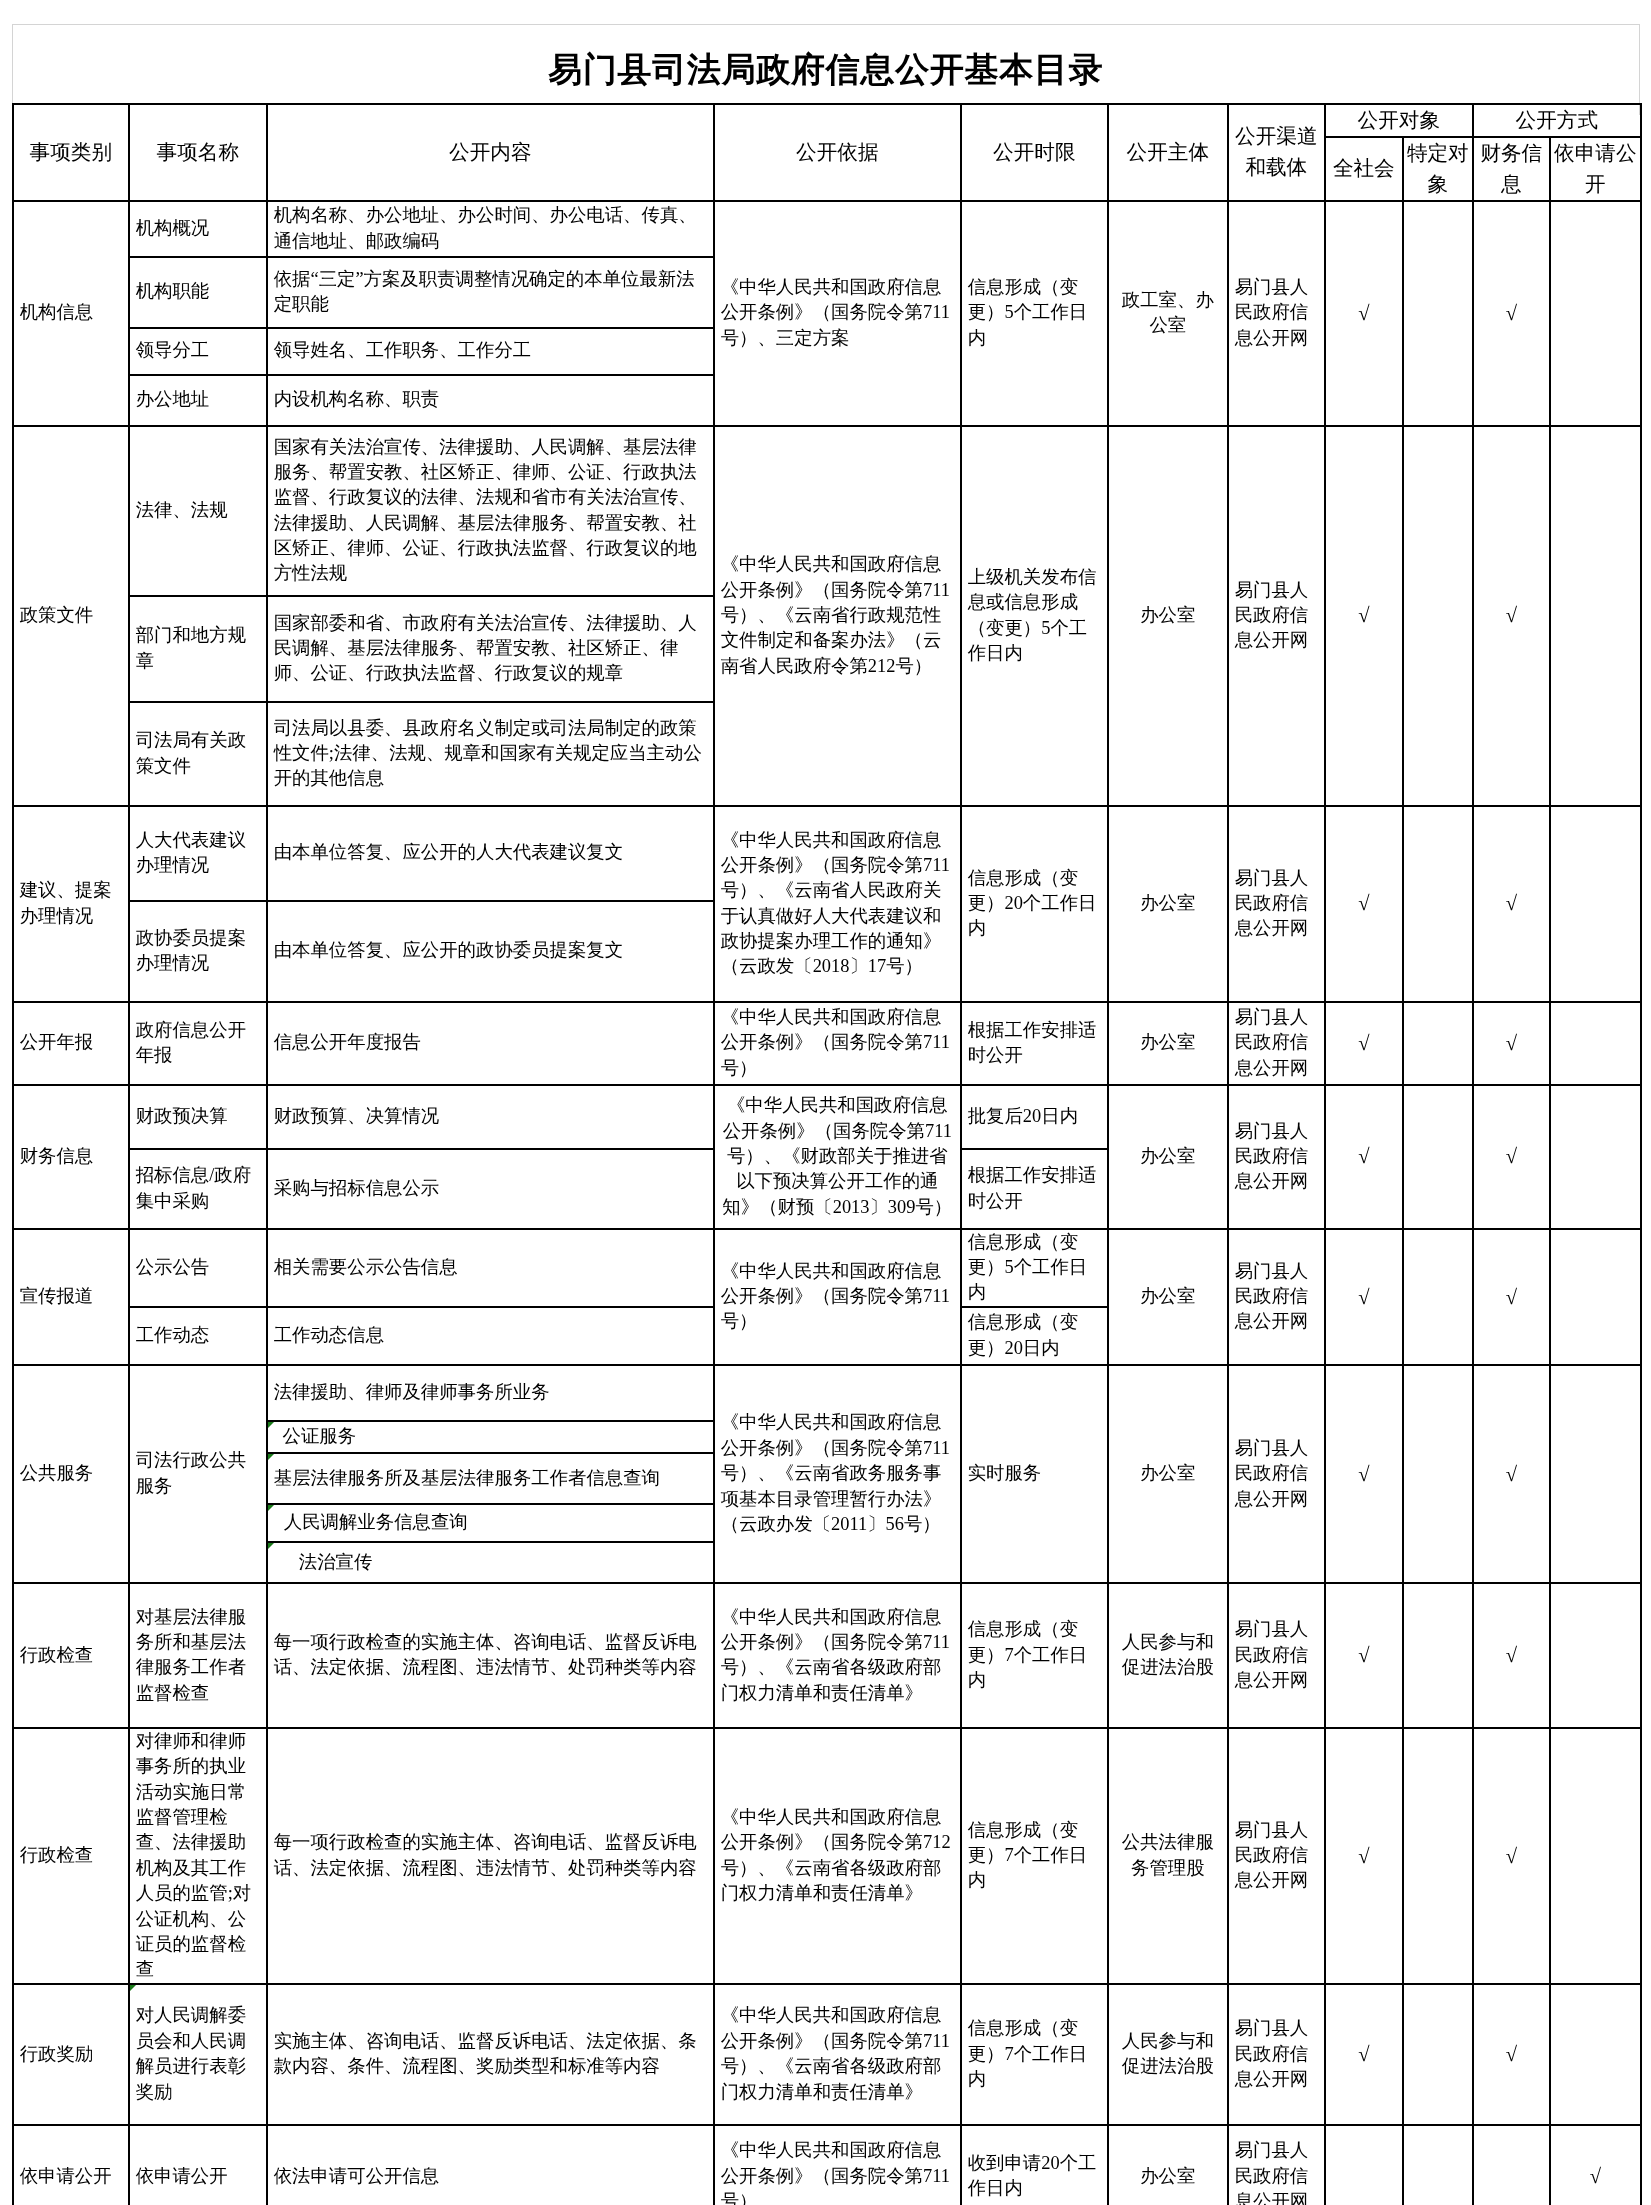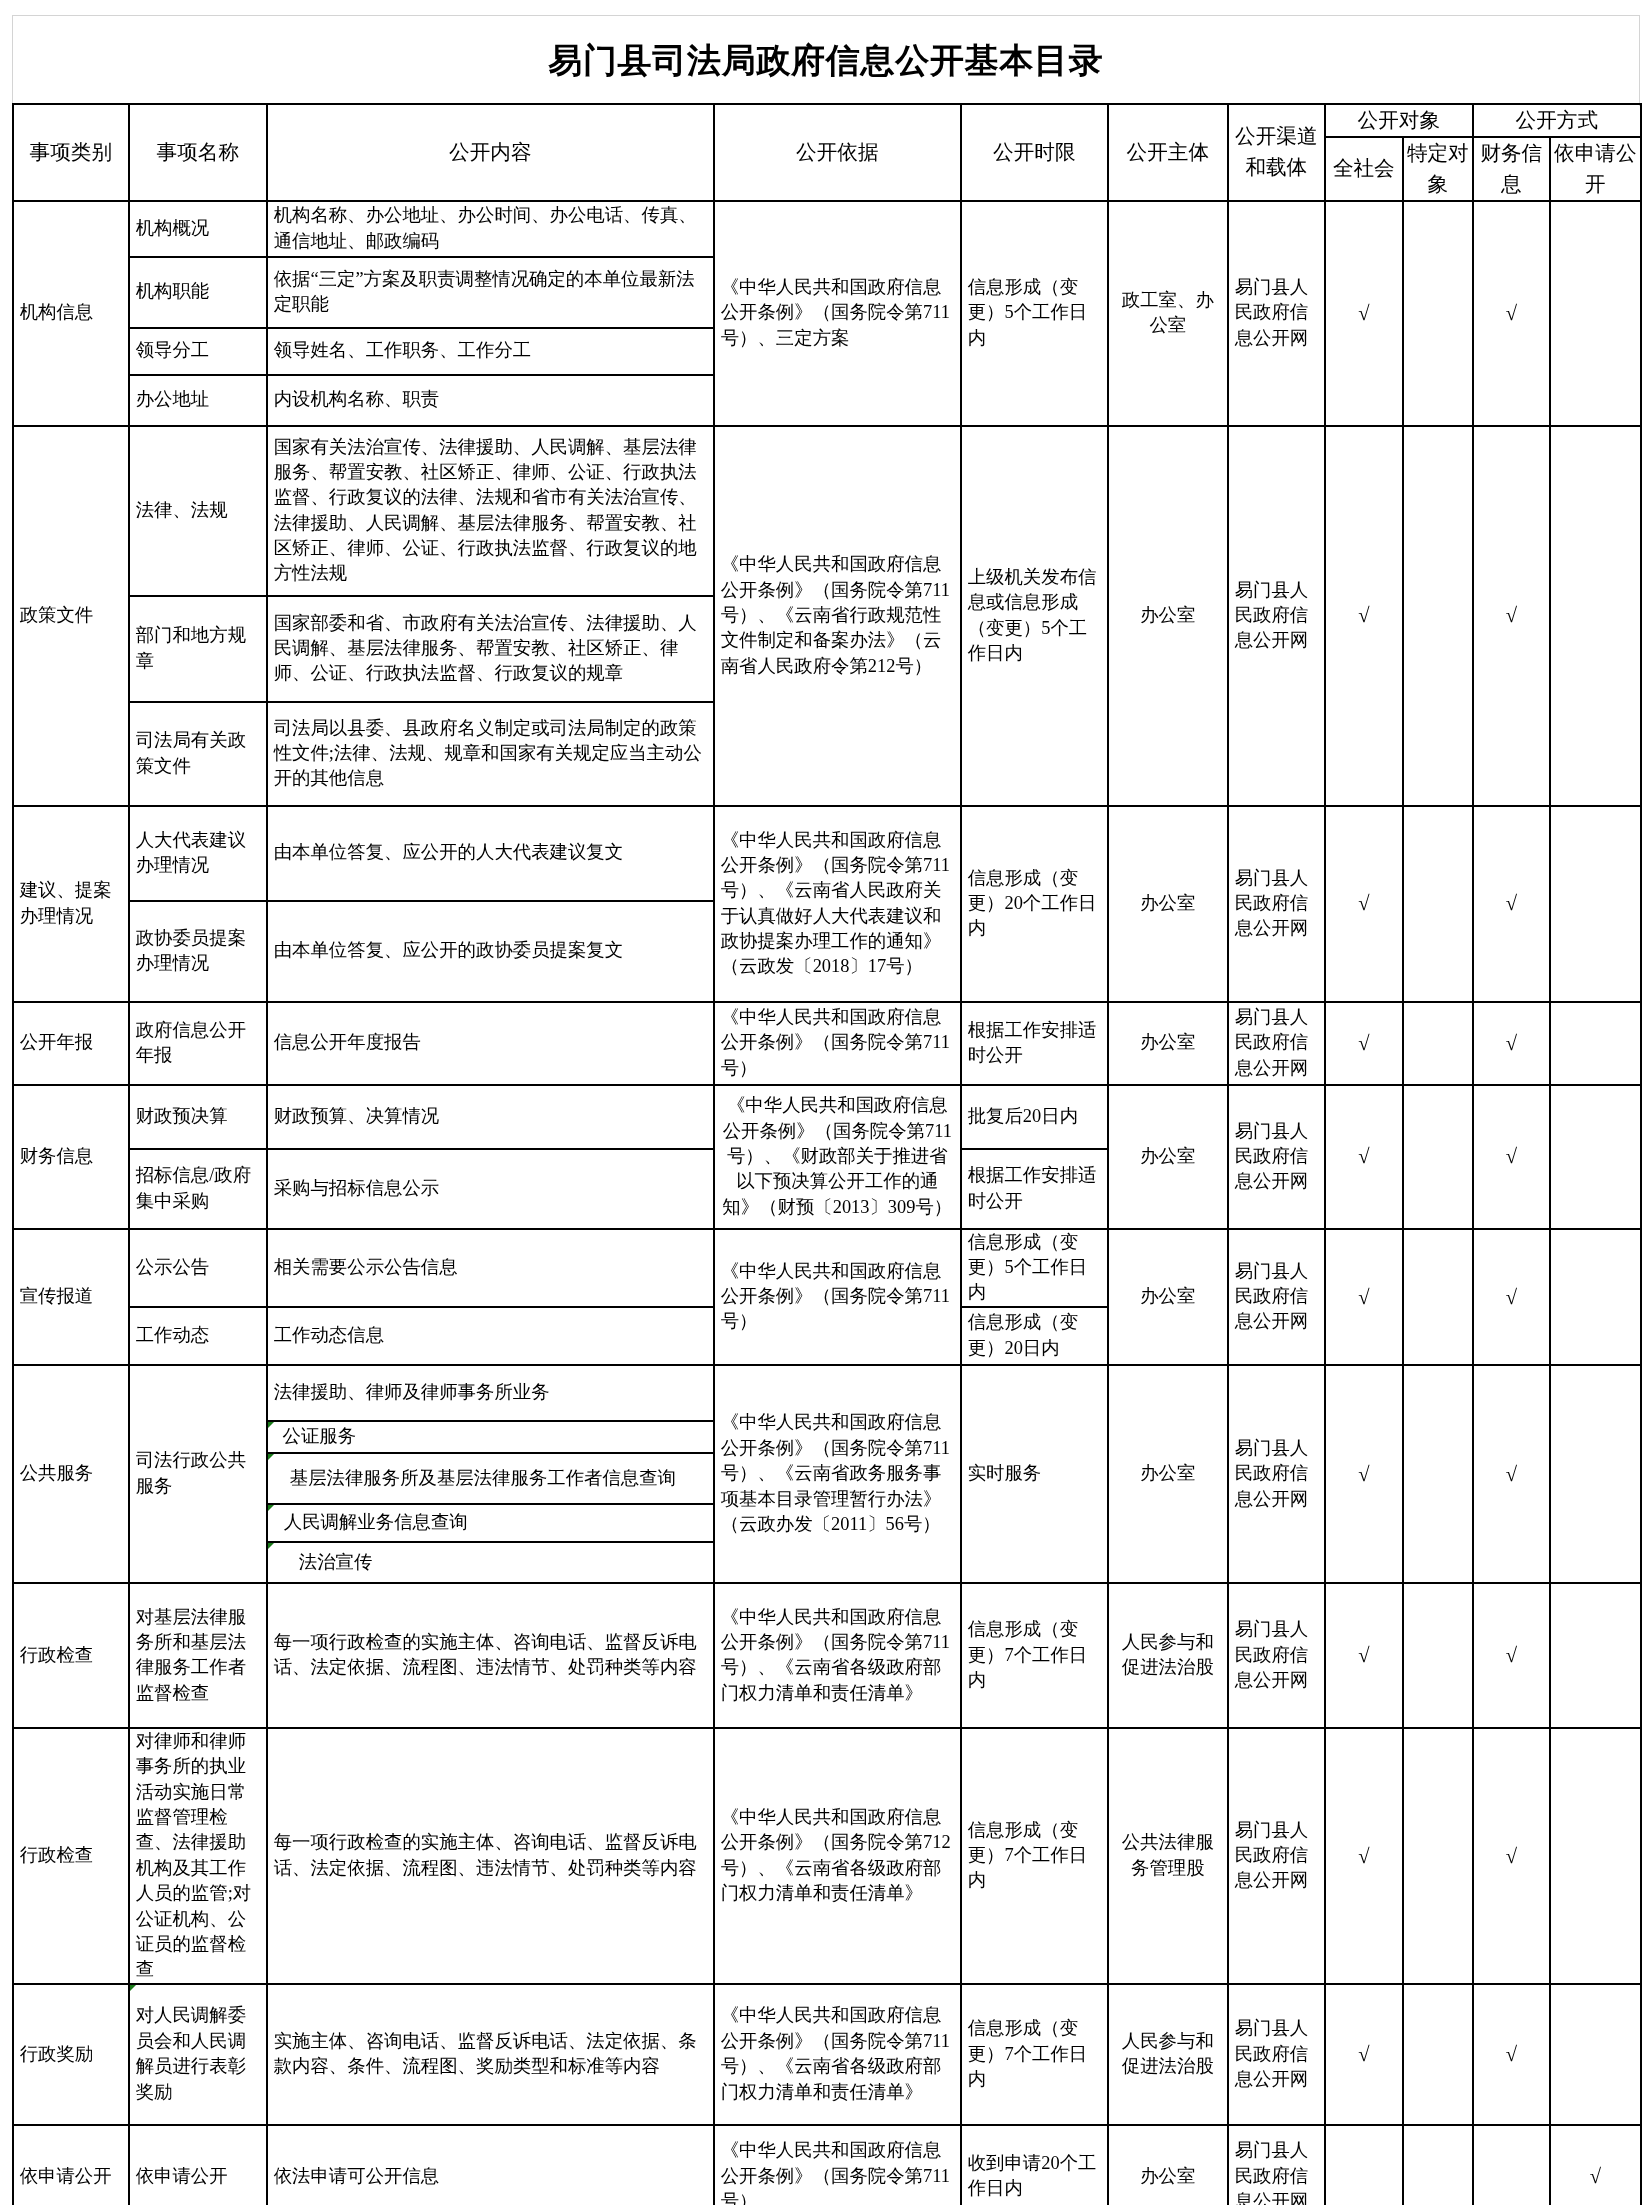--- a/index.html
+++ b/index.html
@@ -1,18 +1,18 @@
 <!DOCTYPE html>
 <html style="font-size:11.8px"><head>
 <meta charset="utf-8">
 <style>
   html, body { margin:0; padding:0; background:#ffffff; }
   body { width:1651px; height:2205px; position:relative; overflow:hidden;
          font-family:"Liberation Serif","DejaVu Serif",serif; color:#000; }
-  .title-box { position:absolute; left:11.8px; top:15px; width:1628px; height:91px;
+  .title-box { position:absolute; left:11.8px; top:24px; width:1628px; height:91px;
                border:1.5px solid #d4d4d4; border-bottom:none; box-sizing:border-box;
                display:flex; align-items:center; justify-content:center; }
   .title { font-family:"DejaVu Sans","Liberation Sans",sans-serif; font-size:34px;
            font-weight:bold; letter-spacing:0.7px; }
   table { position:absolute; left:11.8px; top:103px; border-collapse:collapse;
           table-layout:fixed; width:1628px; }
   td, th { border:2.2px solid #000; padding:0 5.9px; font-weight:normal;
            font-size:18.4px; line-height:1.38; word-break:break-all; vertical-align:middle; }
   th { font-family:"DejaVu Sans","Liberation Sans",sans-serif; font-size:20.6px;
        text-align:center; line-height:1.5; padding:0 2.9px; }
@@ -193,21 +193,21 @@
       <td rowspan="5" class="l">易门县人民政府信息公开网</td>
       <td rowspan="5" class="check">√</td>
       <td rowspan="5" class="check"></td>
       <td rowspan="5" class="check">√</td>
       <td rowspan="5" class="check"></td>
     </tr>
     <tr style="height:32px">
       <td class="l mark" style="padding-left:14.7px">公证服务</td>
     </tr>
     <tr style="height:51px">
-      <td class="l mark" style="padding-left:22px">基层法律服务所及基层法律服务工作者信息查询</td>
+      <td class="l mark" style="padding-left:6px">基层法律服务所及基层法律服务工作者信息查询</td>
     </tr>
     <tr style="height:38px">
       <td class="l mark" style="padding-left:16px">人民调解业务信息查询</td>
     </tr>
     <tr style="height:41px">
       <td class="l mark" style="padding-left:31px">法治宣传</td>
     </tr>
 
     <tr style="height:145px">
       <td class="l">行政检查</td>

